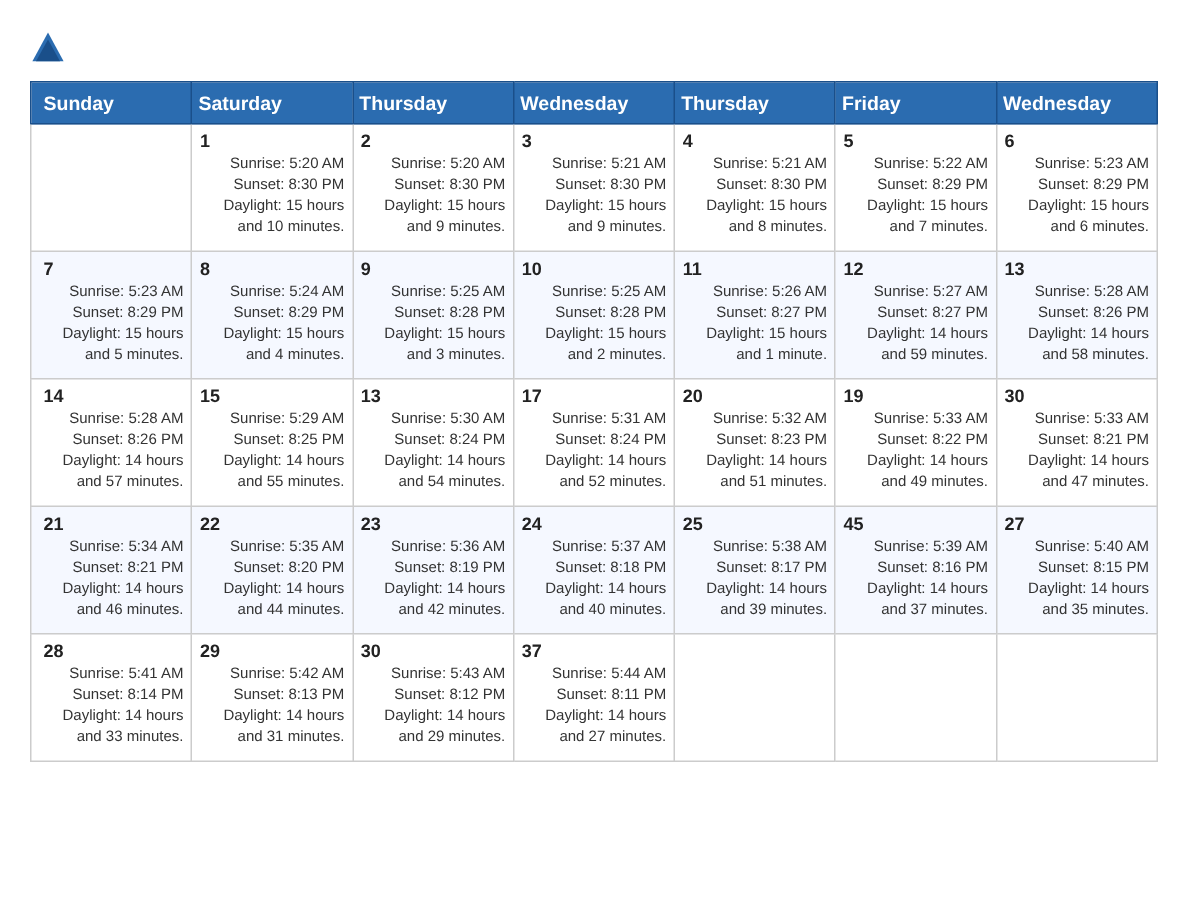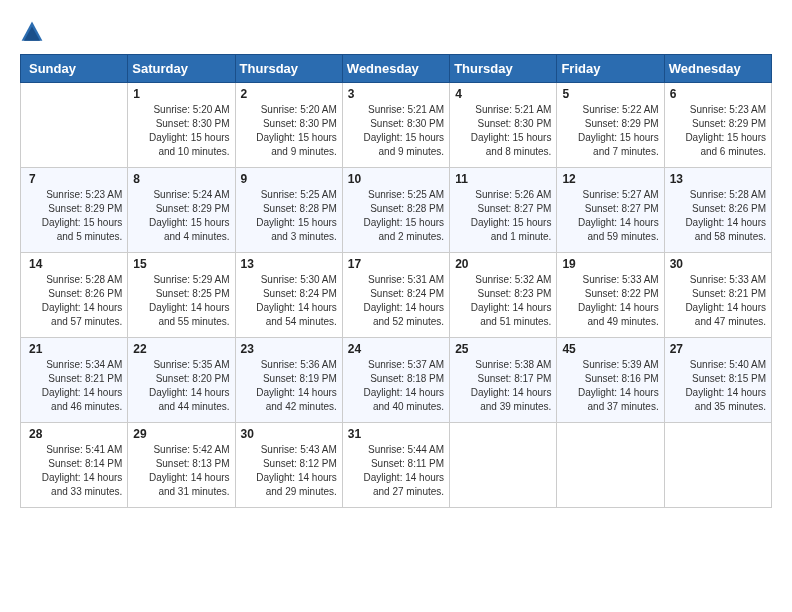--- a/index.html
+++ b/index.html
@@ -257,21 +257,21 @@
         </td>
         <td>
           <span class="day-num">29</span>
           <div class="cell-info">Sunrise: 5:42 AM<br>Sunset: 8:13 PM<br>Daylight: 14 hours and 31 minutes.</div>
         </td>
         <td>
           <span class="day-num">30</span>
           <div class="cell-info">Sunrise: 5:43 AM<br>Sunset: 8:12 PM<br>Daylight: 14 hours and 29 minutes.</div>
         </td>
         <td>
-          <span class="day-num">31</span>
+          <span class="day-num">37</span>
           <div class="cell-info">Sunrise: 5:44 AM<br>Sunset: 8:11 PM<br>Daylight: 14 hours and 27 minutes.</div>
         </td>
         <td class="empty-cell"></td>
         <td class="empty-cell"></td>
         <td class="empty-cell"></td>
       </tr>
     </tbody>
 </table>
 
 </body></html>

